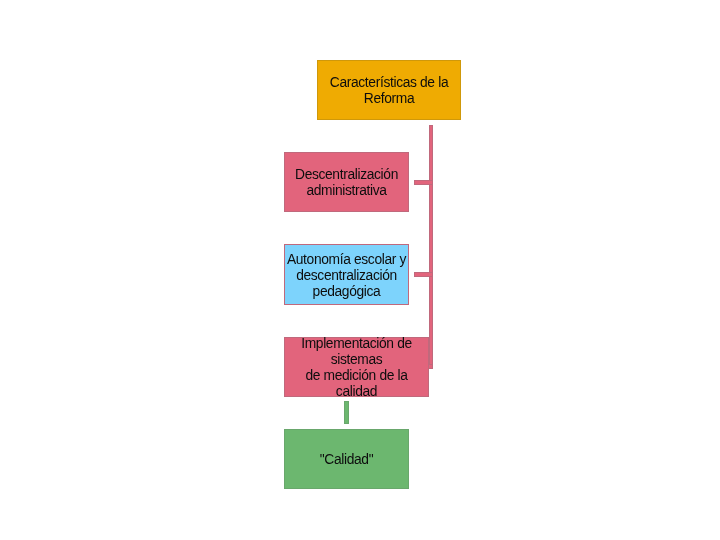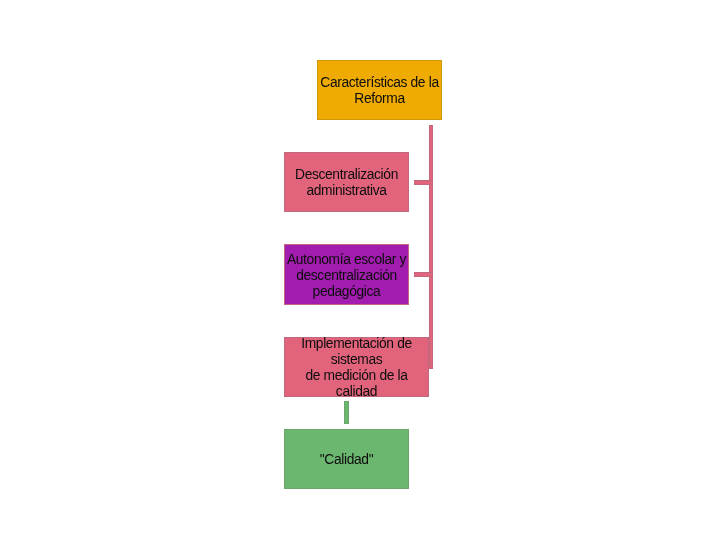--- a/index.html
+++ b/index.html
@@ -15,23 +15,23 @@
   .node {
     position:absolute; box-sizing:border-box;
     display:flex; align-items:center; justify-content:center;
     text-align:center;
     color:#0d0d0d; font-size:13.8px; line-height:16px; letter-spacing:-0.35px; padding-top:2px;
     white-space:pre-line;
   }
   .conn { position:absolute; box-sizing:border-box; }
 
   
-  #n0 { left:317px; top:60px;  width:125px; height:60px; background:#efab02; border:1px solid #cf980a; }
+  #n0 { left:317px; top:60px;  width:144px; height:60px; background:#efab02; border:1px solid #cf980a; }
   #n1 { left:284px; top:152px; width:125px; height:60px; background:#e2647c; border:1px solid #c0697c; }
-  #n2 { left:284px; top:244px; width:125px; height:61px; background:#a21caf; border:1px solid #c0697c; }
+  #n2 { left:284px; top:244px; width:125px; height:61px; background:#7dd3fc; border:1px solid #c0697c; }
   #n3 { left:284px; top:337px; width:145px; height:60px; background:#e2647c; border:1px solid #c0697c; }
   #n4 { left:284px; top:429px; width:125px; height:60px; background:#6cb76f; border:1px solid #69a76c; }
 
   
   #vline { left:429px; top:125px; width:4px;  height:244px; background:#e2647c; border:1px solid #c0697c; }
   #h1    { left:414px; top:180px; width:19px; height:5px;   background:#e2647c; border:1px solid #c0697c; }
   #h2    { left:414px; top:272px; width:19px; height:5px;   background:#e2647c; border:1px solid #c0697c; }
   #h3    { left:414px; top:364px; width:19px; height:5px;   background:#e2647c; border:1px solid #c0697c; }
   #gline { left:344px; top:401px; width:5px;  height:23px;  background:#6cb76f; border:1px solid #69a76c; }
 </style>

